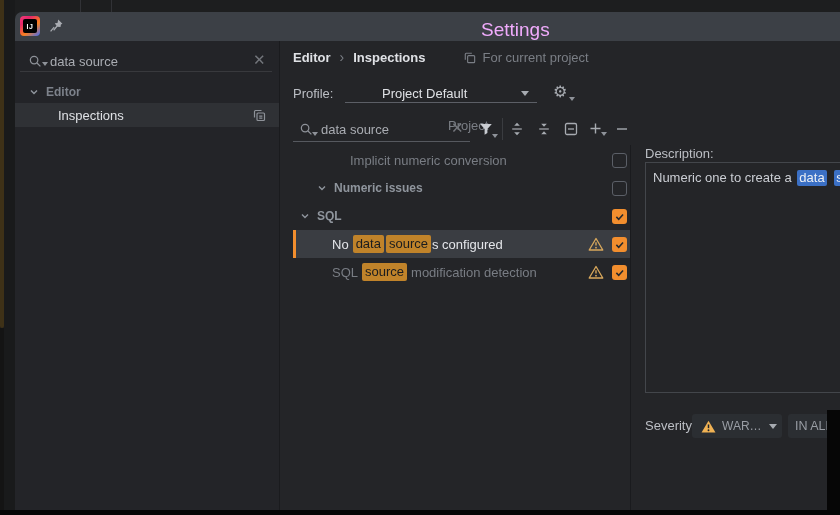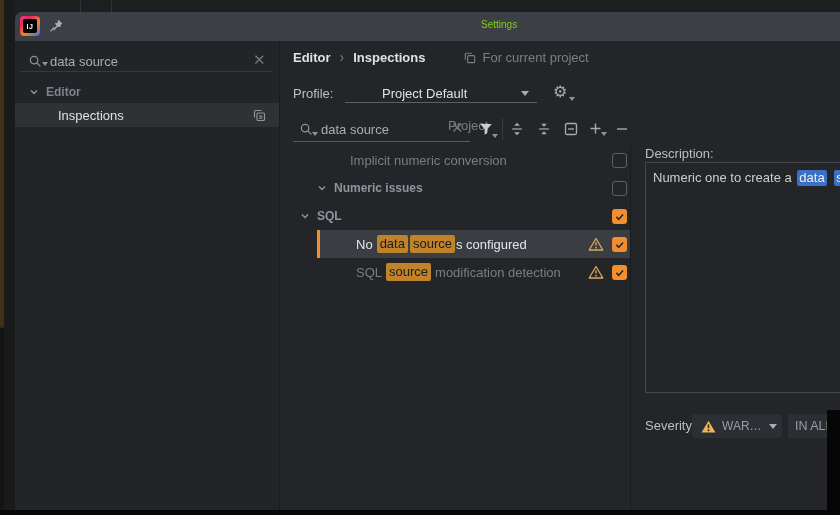--- a/index.html
+++ b/index.html
@@ -9,21 +9,21 @@
 
   
   .brown-strip{left:0;top:0;width:4px;height:328px;background:#3E3117;border-radius:0 0 3px 3px;z-index:0;}
   .left-strip{left:4px;top:0;width:11px;height:515px;background:#191A1B;z-index:0;}
   .left-strip2{left:0;top:328px;width:4px;height:187px;background:#141414;z-index:0;}
   .top-div{top:0;width:1px;height:12px;background:#313236;z-index:0;}
 
   
   .dialog{left:15px;top:12px;width:825px;height:503px;z-index:1;}
   .titlebar{left:0;top:0;width:825px;height:29px;background:#3C4046;border-radius:7px 0 0 0;}
-  .win-title{left:466px;top:7px;font-size:10px;color:#84cc16;}
+  .win-title{left:466px;top:7px;font-size:19px;color:#f0abfc;}
   .logo{left:5px;top:4px;width:20px;height:20px;border-radius:4px;
         background:linear-gradient(140deg,#F43E78 0%,#E3256B 25%,#FC801D 60%,#3D6BFA 100%);
         display:flex;align-items:center;justify-content:center;}
   .logo-inner{width:14px;height:14px;background:#000;border-radius:2px;display:flex;align-items:center;justify-content:center;
         color:#fff;font-size:7px;font-weight:bold;letter-spacing:0.5px;}
   .pin{left:33px;top:6px;width:16px;height:16px;}
 
   
   .sidebar{left:0;top:29px;width:264px;height:474px;background:#232428;border-right:1px solid #1A1B1E;}
   .sb-search-icon{left:13px;top:13px;width:15px;height:15px;}
@@ -75,21 +75,21 @@
   .minus{left:321px;top:6px;}
 
   
   .tree{left:13px;top:105px;width:338px;}
   .trow{position:relative;height:28px;display:flex;align-items:center;}
   .trow .chev{margin-right:7px;}
   .g-lbl{font-size:12px;font-weight:bold;color:#8F959D;}
   .c-lbl{color:#797D84;}
   .pl1{padding-left:7px;}
   .pl2{padding-left:24px;}
-  .pl2t{padding-left:39px;margin-left:24px;}
+  .pl2t{padding-left:39px;}
   .pl3{padding-left:57px;}
   .trow.selected{background:#3A3D42;}
   .sel-bar{position:absolute;left:0;top:0;width:3px;height:100%;background:#F28E2E;}
   .spacer{flex:1;}
   .warn{width:16px;height:14px;margin-right:8px;}
   .cbx{width:15px;height:15px;border-radius:3px;margin-right:4px;box-sizing:border-box;}
   .cbx.off{border:1.6px solid #5B5F67;background:transparent;}
   .cbx.on{background:#F28E2E;display:flex;align-items:center;justify-content:center;}
   .hl-chip{background:#C0832A;color:#1A1C1F;padding:1px 3px 2px;border-radius:2px;margin:0 1px;}
   .sel-txt{color:#E4E6EA;}

